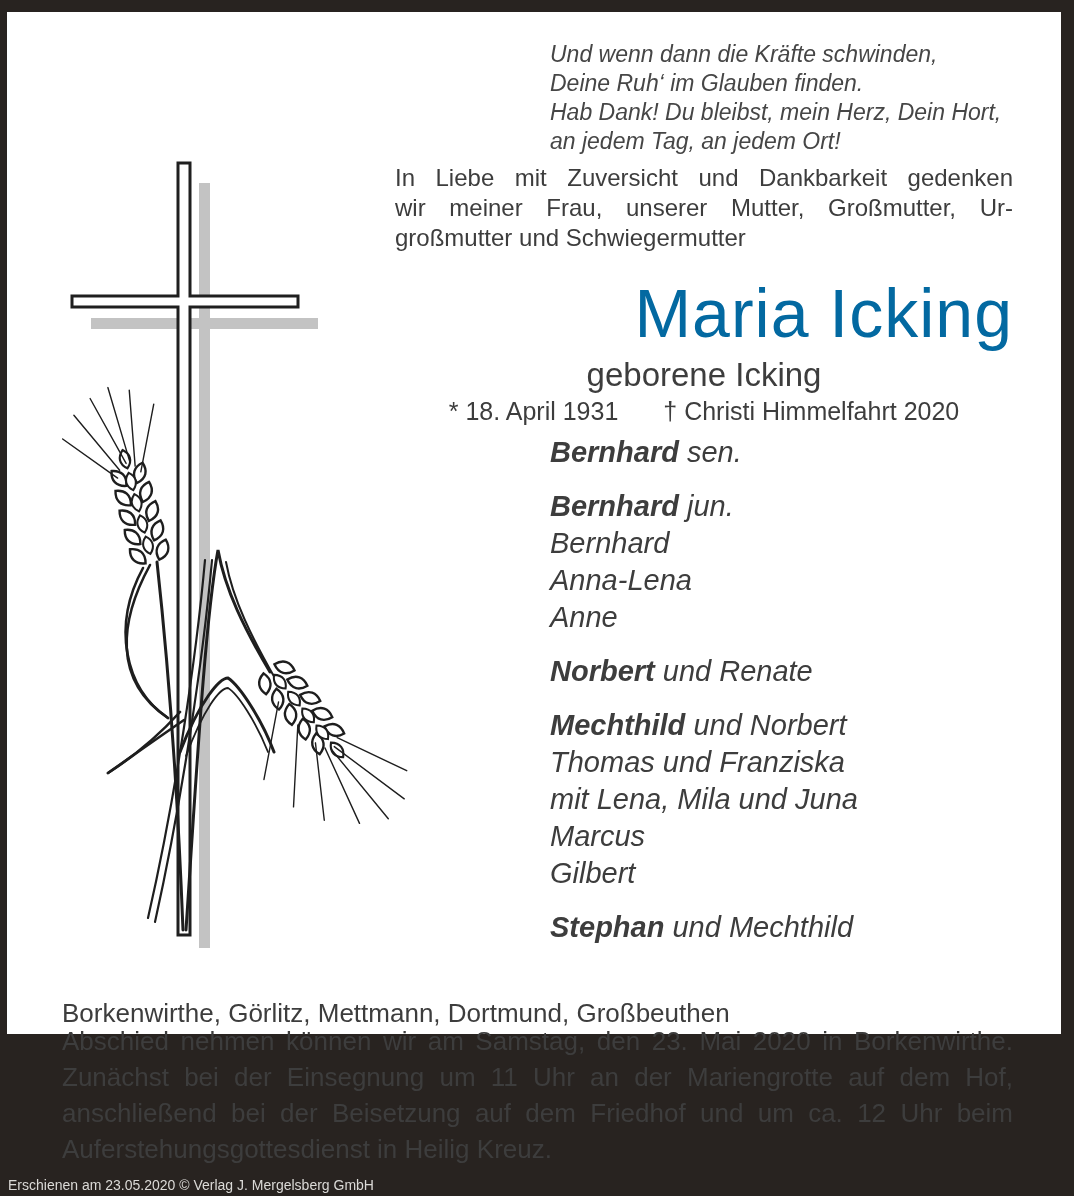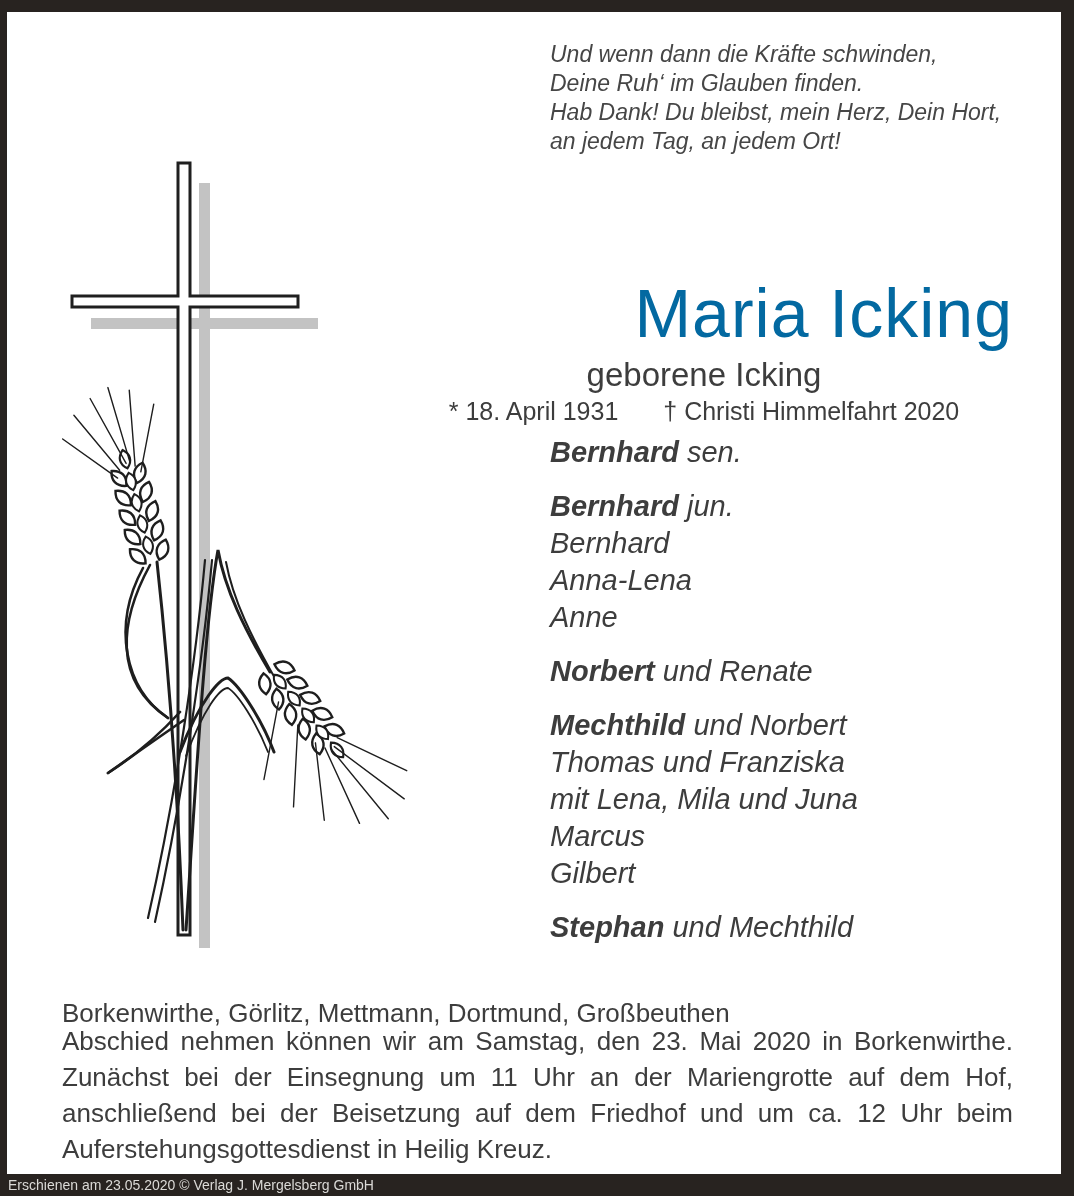--- a/index.html
+++ b/index.html
@@ -5,21 +5,21 @@
   html,body{margin:0;padding:0;}
   .page{
     position:relative;
     width:1074px;height:1196px;
     background:#282320;
     overflow:hidden;
     font-family:"Liberation Sans", sans-serif;
   }
   .sheet{
     position:absolute;left:7px;top:12px;
-    width:1054px;height:1162px;
+    width:1054px;height:1022px;
     background:#ffffff;
   }
   .abs{position:absolute;}
   
   .poem{left:543px;top:28px;font-size:23px;line-height:29px;font-style:italic;color:#464646;}
   
   .intro{left:388px;top:151px;width:618px;font-size:24px;line-height:30px;color:#3d3d3d;}
   .just{text-align:justify;text-align-last:justify;}
   
   .name{left:388px;top:262px;width:618px;text-align:right;font-size:68px;line-height:78px;color:#0369a1;letter-spacing:1px;}
@@ -133,20 +133,25 @@
       </g>
     </svg>
 
     <div class="abs poem">
       <div>Und wenn dann die Kräfte schwinden,</div>
       <div>Deine Ruh‘ im Glauben finden.</div>
       <div>Hab Dank! Du bleibst, mein Herz, Dein Hort,</div>
       <div>an jedem Tag, an jedem Ort!</div>
     </div>
 
+    <div class="abs intro">
+      <div class="just">In Liebe mit Zuversicht und Dankbarkeit gedenken</div>
+      <div class="just">wir meiner Frau, unserer Mutter, Großmutter, Ur-</div>
+      <div>großmutter und Schwiegermutter</div>
+    </div>
 
     <div class="abs name">Maria Icking</div>
     <div class="abs maiden">geborene Icking</div>
     <div class="abs dates">
       <span>* 18. April 1931</span>
       <span>† Christi Himmelfahrt 2020</span>
     </div>
 
     <div class="abs mourners">
       <div class="mgroup">

